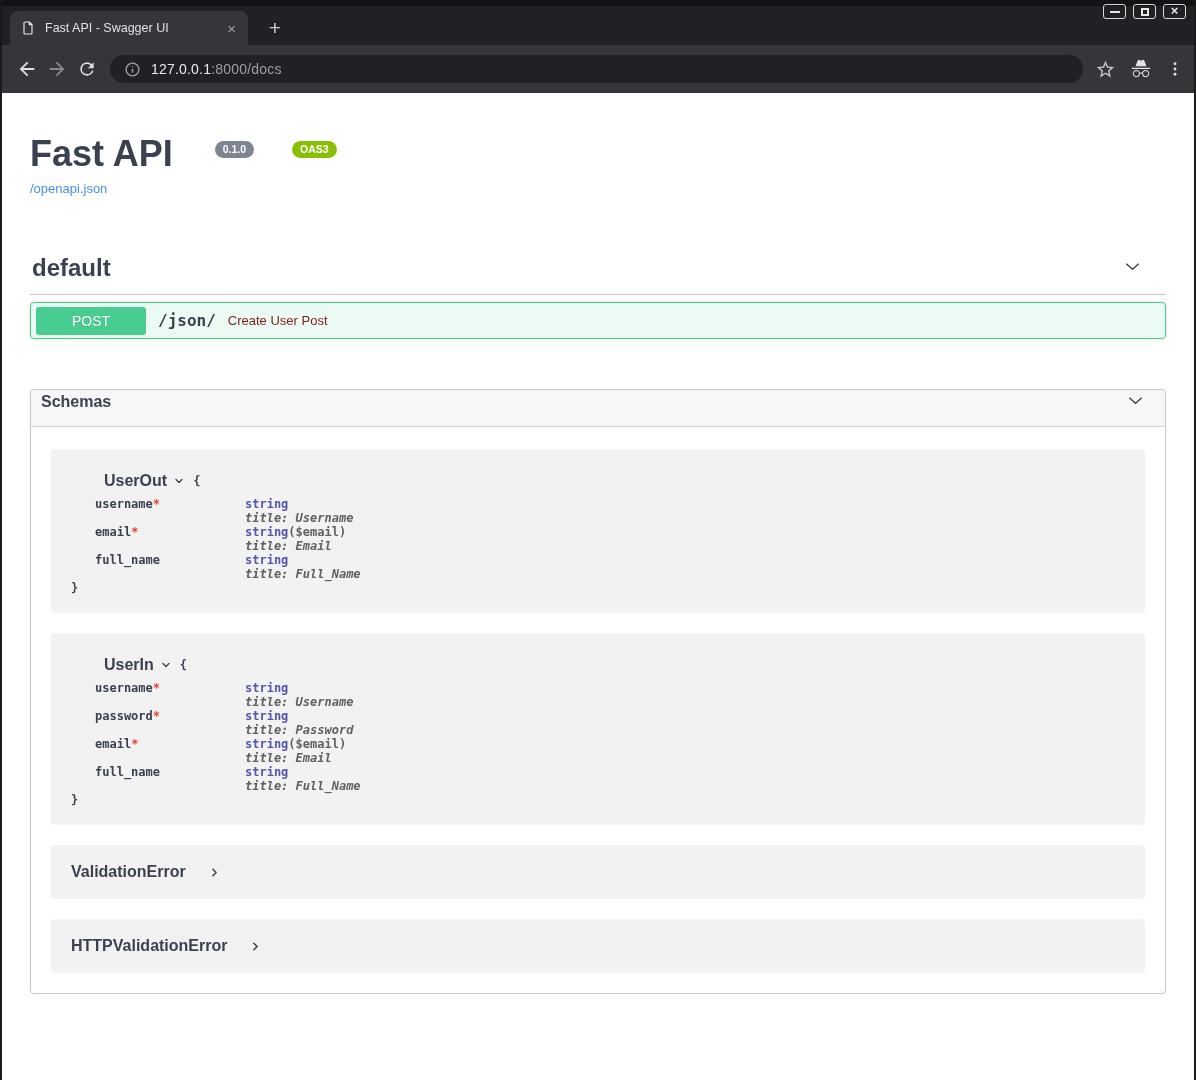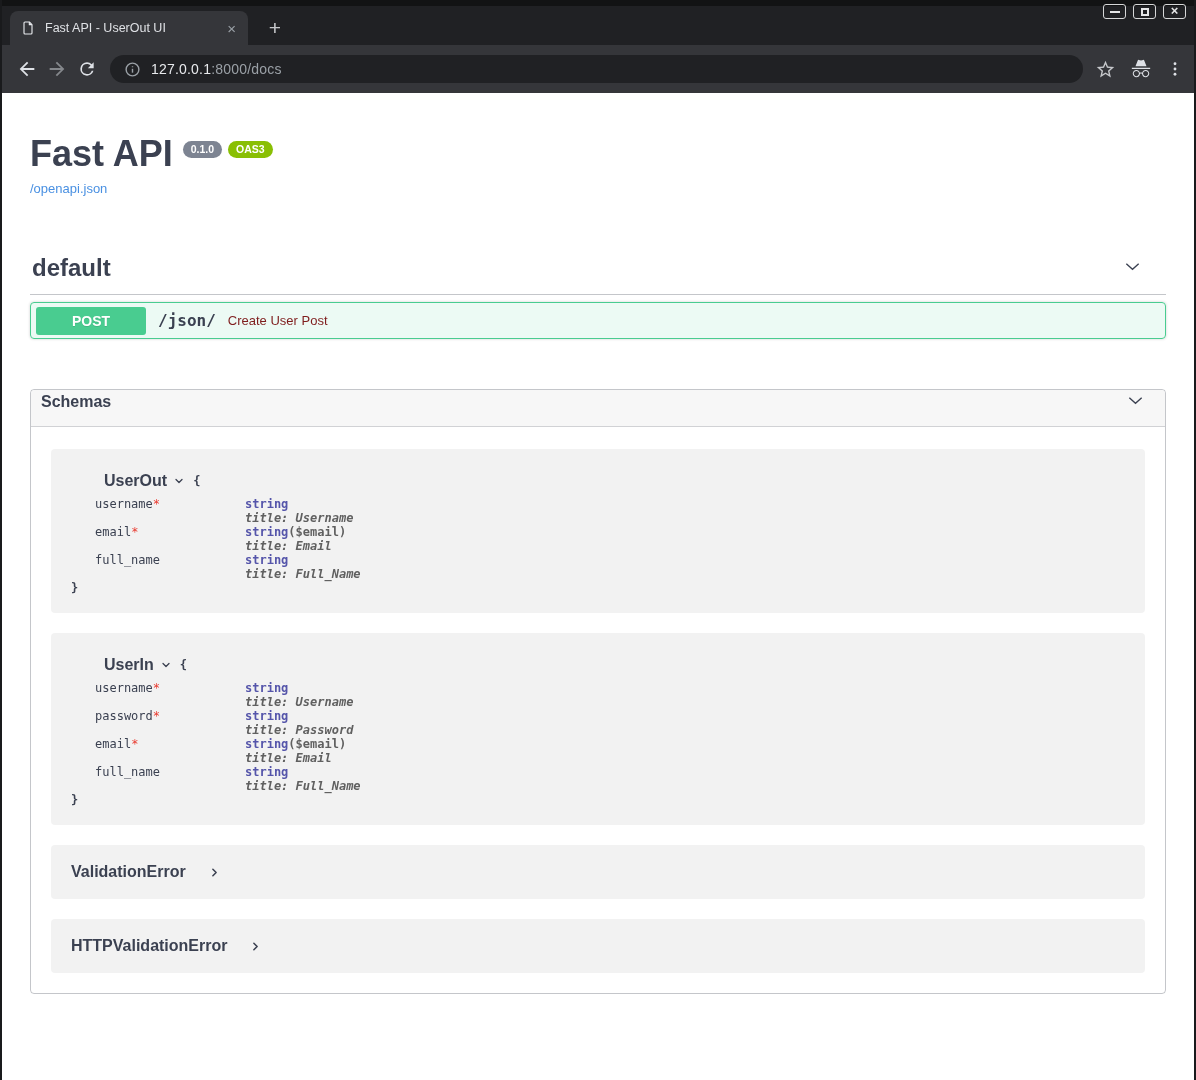--- a/index.html
+++ b/index.html
@@ -44,33 +44,33 @@
   .icon-incognito { color:#dee1e6; display:flex; }
   .icon-menu { color:#dee1e6; display:flex; }
 
   
   .page { height:991px; background:#ffffff; overflow:hidden; padding:0 28px; }
 
   .info { padding-top:42px; }
   .api-title { display:flex; align-items:flex-start; }
   .api-title h1 { font-size:36px; font-weight:bold; color:#3b4151; line-height:38px; }
   .badges { display:flex; gap:6px; margin:6px 0 0 10px; }
-  .badge { color:#fff; font-size:10.5px; font-weight:bold; padding:3px 8px; border-radius:10px; line-height:1; }
+  .badge { color:#fff; font-size:10.5px; font-weight:bold; padding:3px 8px; border-radius:10px; line-height:1;margin-left:32px; }
   .badge-version { background:#7d8492; }
   .badge-oas { background:#89bf04; }
   .spec-link { display:inline-block; margin-top:8px; color:#4990e2; font-size:13px; text-decoration:none; }
 
   .tag-section { margin-top:49px; }
   .tag-header { display:flex; align-items:center; justify-content:space-between;
                 padding:8px 24px 12px 2px; border-bottom:1px solid rgba(59,65,81,.3);gap:13px; }
   .tag-header .tag-label { font-size:24px; font-weight:bold; color:#3b4151; }
 
   .opblock { margin-top:7px; border:1px solid #49cc90; border-radius:4px; background:rgba(73,204,144,.1);
              box-shadow:0 0 3px rgba(0,0,0,.19); display:flex; align-items:center; padding:5px; height:37px; }
-  .opblock-method { background:#49cc90; color:#fff; font-weight:bold; font-size:14px; width:110px;
+  .opblock-method { background:#49cc90; color:#fff; font-weight:normal; font-size:14px; width:110px;
                     text-align:center; padding:6px 0; border-radius:3px;
                     text-shadow:0 1px 0 rgba(0,0,0,.1); }
   .opblock-path { font-family:"DejaVu Sans Mono", monospace; font-weight:bold; font-size:16px;
                   color:#3b4151; margin:0 12px 0 12px; }
   .opblock-summary { font-size:13px; color:#7f1d1d; }
 
   .models { margin-top:50px; border:1px solid rgba(59,65,81,.3); border-radius:4px; }
   .models-header { display:flex; align-items:center; justify-content:space-between; height:37px;
                    padding:0 20px 12px 10px; background:#f7f7f7; border-bottom:1px solid rgba(59,65,81,.2);
                    border-radius:4px 4px 0 0; }
@@ -78,21 +78,21 @@
   .models-body { padding:22px 20px 20px 20px; }
 
   .model-box { background:rgba(0,0,0,.05); border-radius:4px; margin-bottom:20px; padding:23px 20px 18px 20px; }
   .model-title-row { display:flex; align-items:center;margin-left:33px; }
   .model-name { font-size:16px; font-weight:bold; color:#3b4151; }
   .model-toggle { display:flex; margin-left:6px; }
   .brace { font-family:"DejaVu Sans Mono", monospace; font-weight:bold; font-size:12px; color:#3b4151; }
   .model-title-row .brace { margin-left:8px; }
 
   .props { margin:7px 0 0 24px; display:grid; grid-template-columns:150px auto; }
-  .prop-name { font-family:"DejaVu Sans Mono", monospace; font-weight:normal; font-size:12px;
+  .prop-name { font-family:"DejaVu Sans Mono", monospace; font-weight:bold; font-size:12px;
                color:#3b4151; line-height:14px; }
   .star { color:#e93a2f; }
   .prop-cell { line-height:14px; }
   .prop-type-line { font-family:"DejaVu Sans Mono", monospace; font-size:12px; line-height:14px; }
   .prop-type { color:#5555aa; font-weight:bold; }
   .prop-format { color:#606060; font-weight:bold; }
   .prop-title { font-family:"DejaVu Sans Mono", monospace; font-style:italic; font-weight:bold;
                 font-size:12px; color:#606060; line-height:14px; }
   .model-close-brace { margin-top:0px; }
 
@@ -119,21 +119,21 @@
   <div class="titlebar"></div>
 
   <div class="tabbar">
     <div class="tab">
       <span class="tab-favicon">
         <svg width="16" height="16" viewBox="0 0 24 24" fill="none" stroke="#e8eaed" stroke-width="1.7" stroke-linejoin="round">
           <path d="M14 3H7.5A1.5 1.5 0 0 0 6 4.5v15A1.5 1.5 0 0 0 7.5 21h9a1.5 1.5 0 0 0 1.5-1.5V7z"></path>
           <path d="M14 3v4h4"></path>
         </svg>
       </span>
-      <span class="tab-title">Fast API - UserOut UI</span>
+      <span class="tab-title">Fast API - Swagger UI</span>
       <span class="tab-close">×</span>
     </div>
     <div class="newtab">+</div>
   </div>
 
   <div class="toolbar">
     <div class="nav-icon icon-back">
       <svg width="22" height="22" viewBox="0 0 24 24" fill="currentColor">
           <path d="M20 11H7.8l5.6-5.6L12 4l-8 8 8 8 1.4-1.4L7.8 13H20z"></path>
         </svg>

